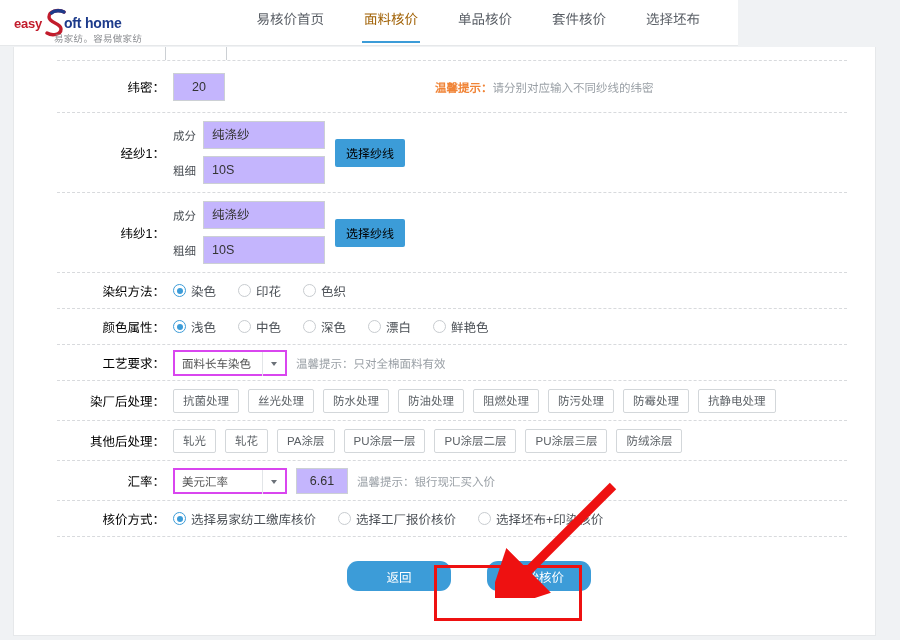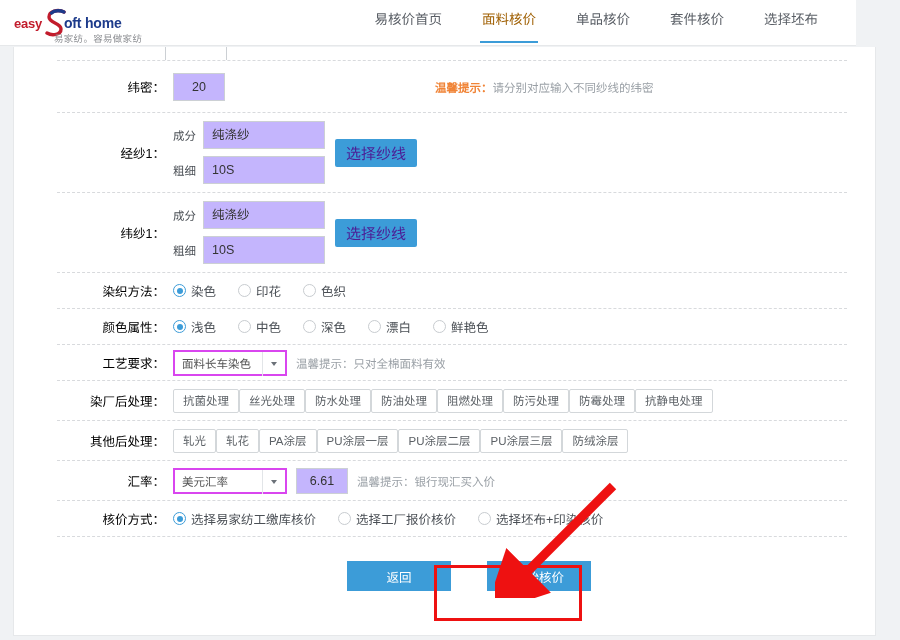--- a/index.html
+++ b/index.html
@@ -15,21 +15,21 @@
     font-family: "Liberation Sans", "DejaVu Sans", sans-serif;
     font-size: 12px;
     color: #444;
     position: relative;
   }
 
   
   .header {
     position: absolute;
     left: 0; top: 0;
-    width: 856px;
+    width: 738px;
     height: 46px;
     background: #ffffff;
     border-bottom: 1px solid #e6e8ea;
     box-sizing: border-box;
   }
   .logo {
     position: absolute;
     left: 10px;
     top: 6px;
     width: 160px;
@@ -197,25 +197,25 @@
     font-size: 11.5px;
     color: #4a4f55;
     width: 30px;
     text-align: left;
     white-space: nowrap;
   }
   .inp-yarn { width: 122px; }
   .btn-pick {
     margin-left: 10px;
     background: #3c9cd8;
-    color: #4c1d95;
+    color: #000000;
     border: none;
     height: 28px;
     padding: 0 11px;
-    font-size: 15px;
+    font-size: 12px;
     cursor: pointer;
     font-family: "Liberation Sans", sans-serif;
     border-radius: 2px;
   }
 
   
   .row-radio { height: 36px; }
   .radio-set { display: flex; align-items: center; gap: 22px; }
   .radio-opt {
     display: flex;
@@ -280,21 +280,21 @@
   .caret {
     width: 0; height: 0;
     border-left: 3.5px solid transparent;
     border-right: 3.5px solid transparent;
     border-top: 4.5px solid #6b7178;
   }
   .sel-tip { margin-left: 9px; }
 
   
   .row-tags { height: 40px; }
-  .tag-set { display: flex; align-items: center; flex-wrap: nowrap; text-align: right; }
+  .tag-set { display: flex; align-items: center; gap: 9px; flex-wrap: nowrap; text-align: right; }
   .tag {
     border: 1px solid #d3d7da;
     background: #fff;
     color: #5c6166;
     font-size: 11.5px;
     height: 24px;
     line-height: 22px;
     padding: 0 9px;
     box-sizing: border-box;
     cursor: pointer;
@@ -320,21 +320,21 @@
   }
   .btn-big {
     background: #3c9cd8;
     color: #fff;
     border: none;
     width: 104px;
     height: 30px;
     font-size: 12.5px;
     cursor: pointer;
     font-family: "Liberation Sans", sans-serif;
-    border-radius: 0;
+    border-radius: 11px;
   }
 
   
   .anno-box {
     position: absolute;
     left: 434px;
     top: 565px;
     width: 148px;
     height: 56px;
     border: 3px solid #ee1111;

